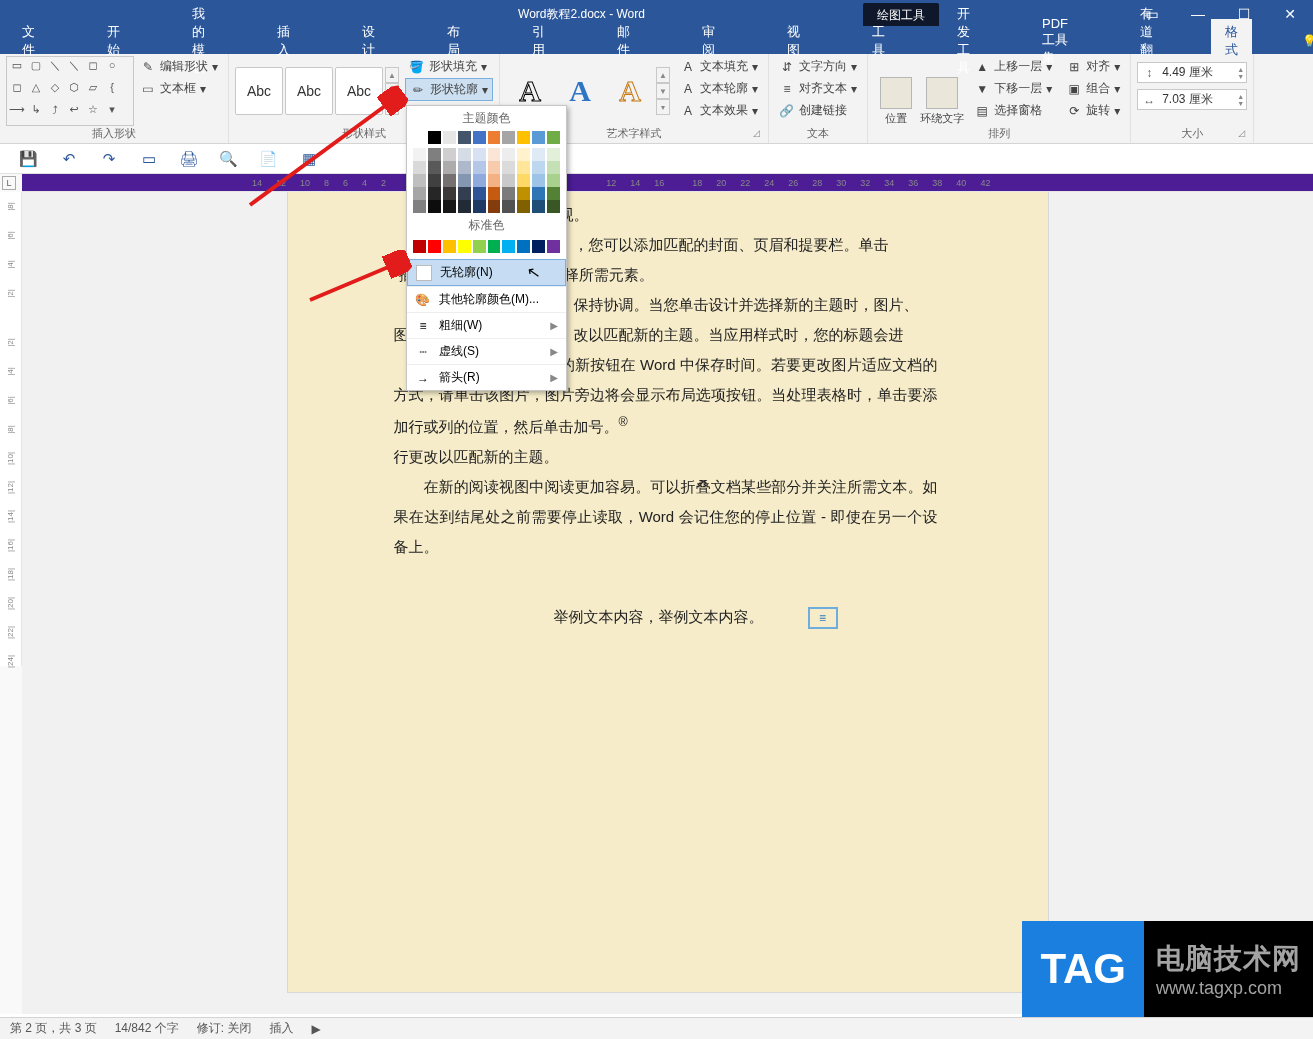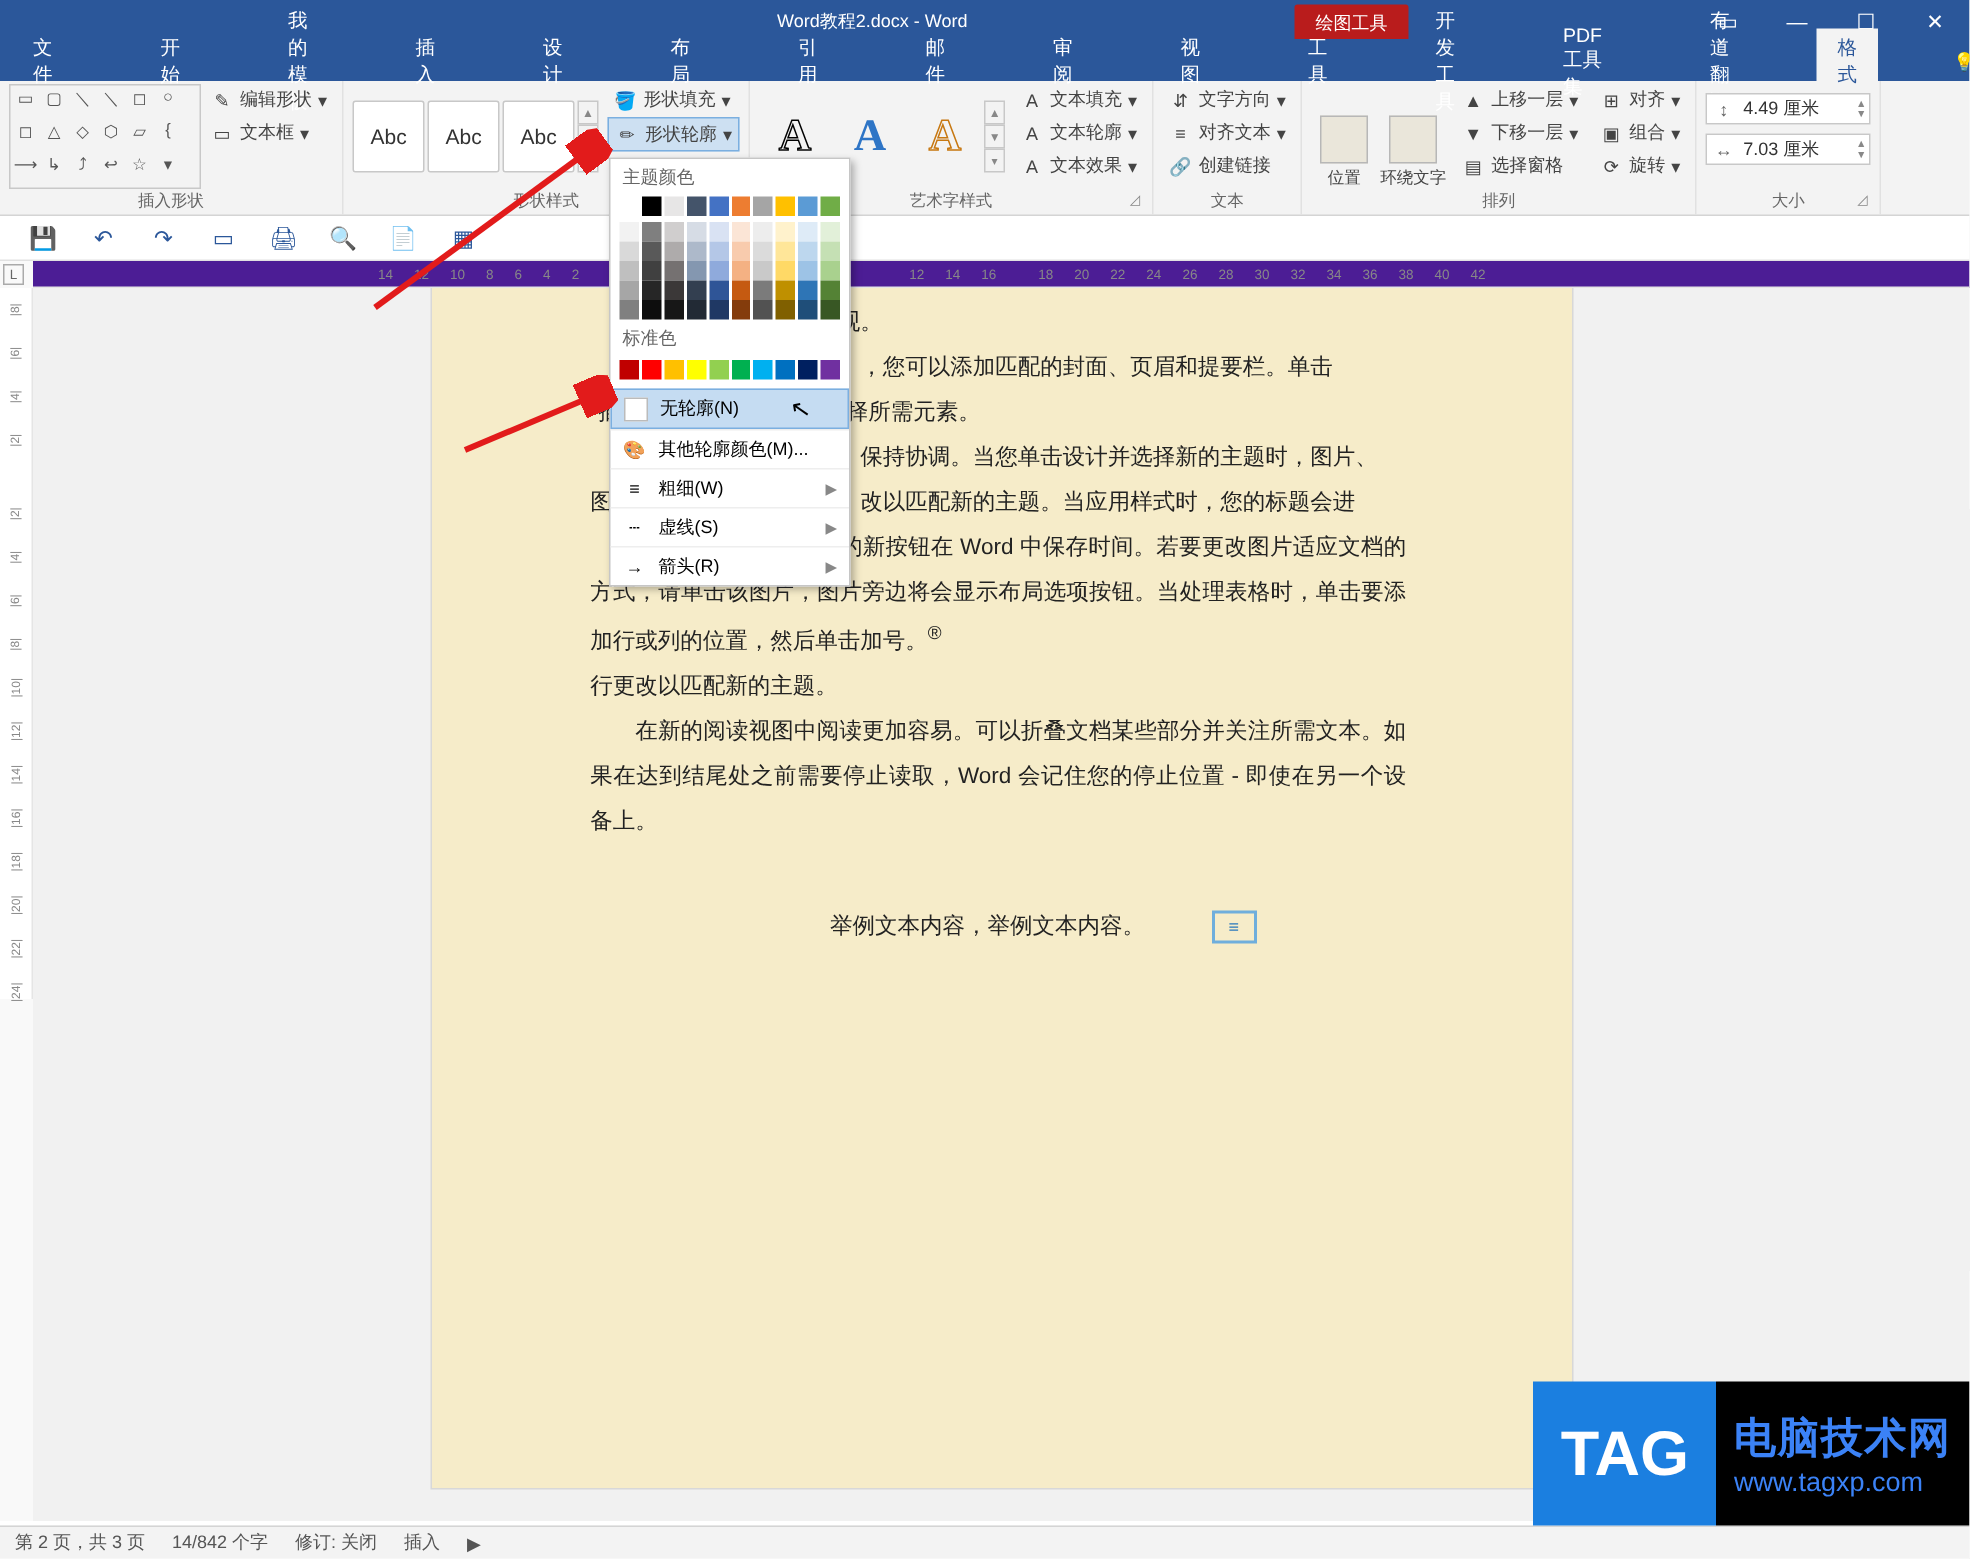--- a/index.html
+++ b/index.html
@@ -1,21 +1,21 @@
 <!DOCTYPE html>
 <html><head>
 <meta charset="utf-8">
 <style>
 * { margin: 0; padding: 0; box-sizing: border-box; font-family: "Microsoft YaHei", sans-serif; }
 body { width: 1313px; height: 1039px; background: #fff; overflow: hidden; position: relative; }
 
 
 .title-bar { height: 28px; background: #2b579a; display: flex; align-items: center; color: #fff; font-size: 12px; }
 .title-bar .doc-title { flex: 1; text-align: center; }
-.title-bar .tool-tab { background: #b91c1c; padding: 4px 14px 2px; border-radius: 2px 2px 0 0; margin-right: 190px; font-size: 12px; }
+.title-bar .tool-tab { background: #0f172a; padding: 4px 14px 2px; border-radius: 2px 2px 0 0; margin-right: 190px; font-size: 12px; }
 .window-ctrl { display: flex; gap: 0; }
 .window-ctrl div { width: 46px; height: 28px; display: flex; align-items: center; justify-content: center; font-size: 14px; }
 
 
 .menu-bar { height: 26px; background: #2b579a; display: flex; align-items: center; padding-left: 8px; color: #fff; font-size: 13px; gap: 44px; }
 .menu-bar .tab { padding: 4px 14px; cursor: pointer; }
 .menu-bar .tab.active { background: #f3f3f3; color: #2b579a; }
 .menu-bar .tell-me { color: #c5d4ea; font-size: 12px; margin-left: 6px; display: flex; align-items: center; gap: 4px; }
 .menu-bar .right { margin-left: auto; display: flex; align-items: center; gap: 8px; padding-right: 10px; }
 
@@ -57,21 +57,21 @@
 .vruler { width: 22px; background: #fff; border-right: 1px solid #e5e5e5; font-size: 8px; color: #888; display: flex; flex-direction: column; align-items: center; padding-top: 10px; gap: 20px; position: relative;}
 .vruler span { transform: rotate(-90deg); white-space: nowrap; }
 .hruler-wrap { flex: 1; display: flex; flex-direction: column; }
 .hruler { height: 18px; background: #4c1d95; border-bottom: 1px solid #e5e5e5; font-size: 9px; color: #888; display: flex; align-items: center; padding-left: 230px; gap: 14px; }
 .page-scroll { flex: 1; overflow: hidden; background: #f1f1f1; position: relative; }
 .page { width: 760px; margin: 0 auto; background: #f6ecc9; min-height: 800px; padding: 8px 110px 40px 106px; font-size: 15px; color: #222; line-height: 2.0; text-align: justify; box-shadow: 0 0 0 1px #d8d8d8; }
 .page p { text-indent: 2em; }
 .floating-obj { width: 30px; height: 22px; border: 2px solid #6faedc; display: inline-flex; align-items: center; justify-content: center; margin-left: 40px; font-size: 12px; color: #2b79bd; vertical-align: middle; text-indent: 0; }
 
 
-.color-dropdown { position: absolute; left: 406px; top: 105px; width: 161px; background: #fff; border: 1px solid #c6c6c6; box-shadow: 2px 2px 5px rgba(0,0,0,0.3); font-size: 12px; z-index: 50; }
+.color-dropdown { position: absolute; left: 406px; top: 105px; width: 161px; background: #fff; border: 1px solid #c6c6c6; box-shadow: 2px 2px 5px rgba(0,0,0,0.3); font-size: 12px; z-index: 50; text-align: center; }
 .color-dropdown .hdr { padding: 4px 8px; color: #666; font-size: 12px; }
 .theme-block .row { display: flex; gap: 2px; padding: 0 6px; }
 .theme-block .row.first { margin-bottom: 4px; }
 .theme-block .row .sw { width: 13px; height: 13px; }
 .std-row { display: flex; gap: 2px; padding: 2px 6px 6px; }
 .std-row .sw { width: 13px; height: 13px; }
 .menu-item { display: flex; align-items: center; gap: 8px; padding: 4px 8px; border-top: 1px solid #eee; position: relative; }
 .menu-item.hot { background: #c5dcf2; border: 1px solid #7bafe0; }
 .menu-item .mi-ico { width: 16px; height: 16px; display: flex; align-items: center; justify-content: center; }
 .menu-item .arrow { margin-left: auto; font-size: 10px; color: #888; }
@@ -79,21 +79,21 @@
 
 .arrow-red { position: absolute; stroke: #e21b1b; stroke-width: 4; fill: none; z-index: 60; pointer-events: none; }
 .cursor { position: absolute; left: 527px; top: 263px; font-size: 16px; z-index: 70; transform: rotate(-10deg); }
 
 
 .status { position: absolute; bottom: 0; left: 0; right: 0; height: 22px; background: #f3f3f3; border-top: 1px solid #d4d4d4; display: flex; align-items: center; font-size: 12px; color: #555; padding: 0 10px; gap: 18px; }
 
 
 .watermark { position: absolute; right: 0; bottom: 22px; display: flex; height: 96px; z-index: 80; }
 .watermark .tag { background: #1b7fe0; color: #fff; font-size: 42px; font-weight: 900; padding: 8px 18px; display: flex; align-items: center; font-family: Arial, sans-serif; }
-.watermark .txt { background: #000; color: #3b82f6; display: flex; flex-direction: column; justify-content: center; padding: 4px 12px; font-family: "SimHei", sans-serif; }
+.watermark .txt { background: #000; color: #a3a3a3; display: flex; flex-direction: column; justify-content: center; padding: 4px 12px; font-family: "SimHei", sans-serif; }
 .watermark .txt .l1 { font-size: 28px; font-weight: 700; letter-spacing: 1px; }
 .watermark .txt .l2 { font-size: 18px; font-family: Arial; }
 
 
 .tab-sel { width: 14px; height: 14px; border: 1px solid #aaa; margin: 2px; font-size: 9px; display:flex; align-items:center; justify-content:center; color:#666; }
 </style>
 </head>
 <body>
 
 <div class="title-bar">

